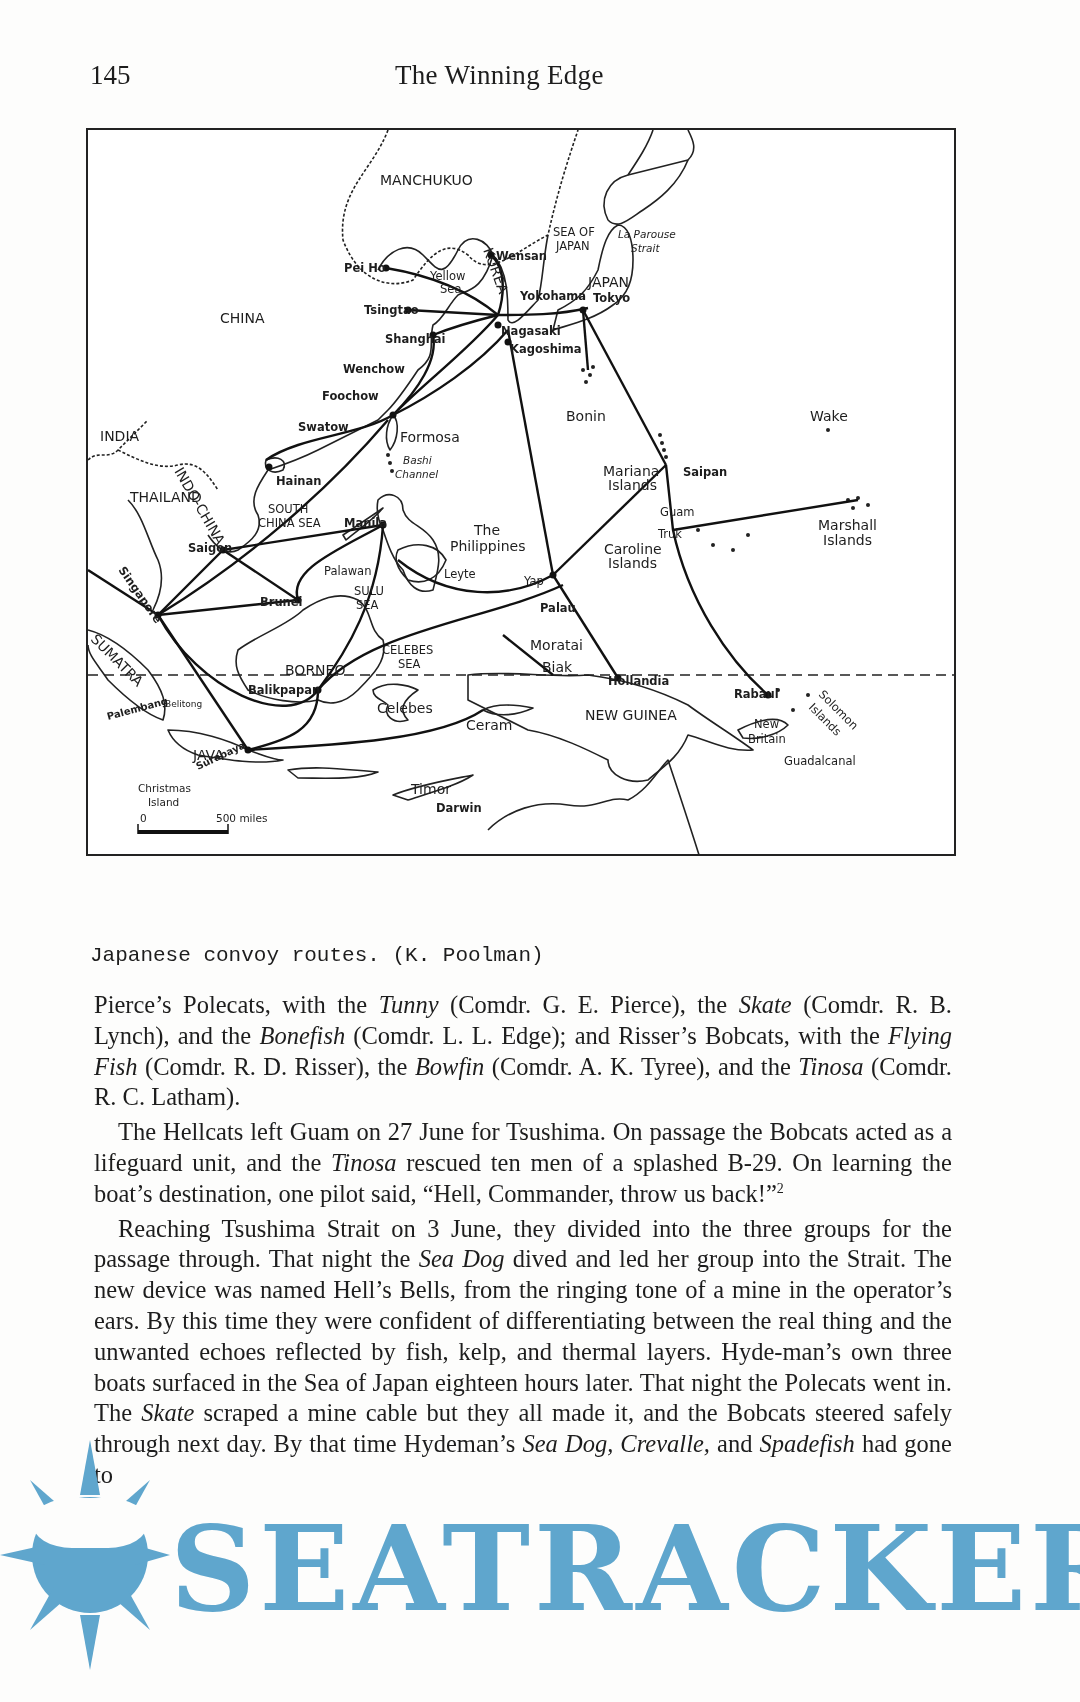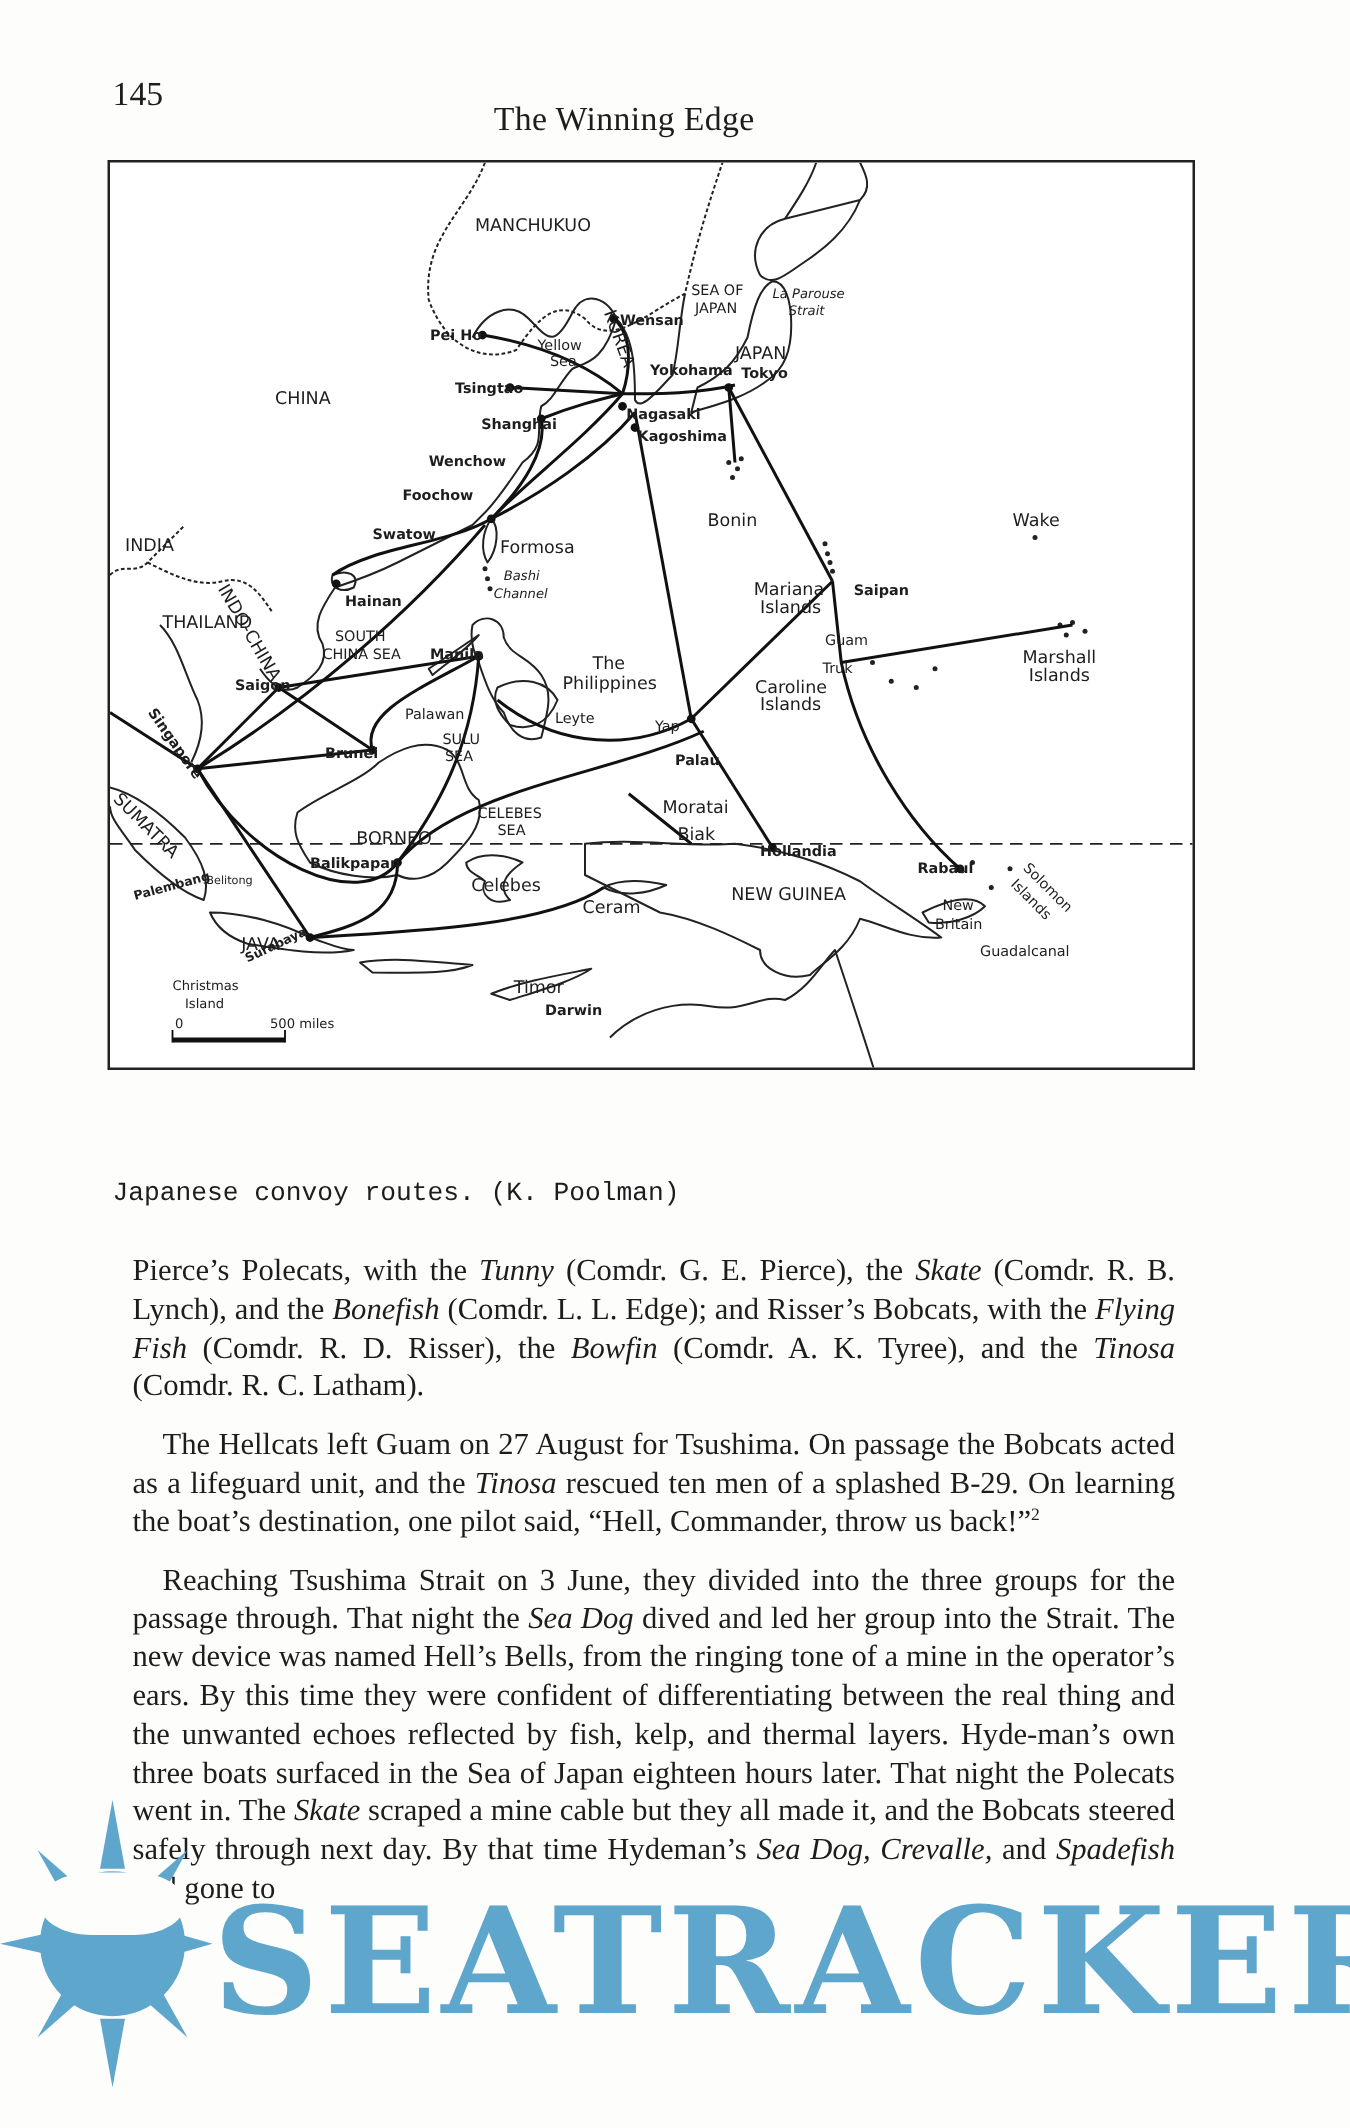--- a/index.html
+++ b/index.html
@@ -1,30 +1,30 @@
 <!DOCTYPE html>
 <html><head>
 <meta charset="utf-8">
 <style>
   html, body { margin: 0; padding: 0; background: #fdfdfc; }
   body { width: 1080px; height: 1702px; position: relative; overflow: hidden;
          font-family: "Liberation Serif", "DejaVu Serif", serif; color: #1d1d1d; }
   .page-number { position: absolute; left: 90px; top: 60px; font-size: 27px; }
-  .running-head { position: absolute; left: 395px; top: 60px; font-size: 27px; letter-spacing: 0.3px; margin-top: 20px; }
+  .running-head { position: absolute; left: 395px; top: 60px; font-size: 27px; letter-spacing: 0.3px; }
   .map-frame { position: absolute; left: 86px; top: 128px; width: 870px; height: 728px;
                border: 2px solid #222; box-sizing: border-box; background: #fff; overflow: hidden; }
   .map-frame svg { position: absolute; left: 0; top: 0; width: 870px; height: 728px; }
   .map-label { font-family: "DejaVu Sans", sans-serif; fill: #1d1d1d; }
   .lbl-region { font-size: 14px; }
   .lbl-city { font-size: 11.5px; font-weight: bold; }
   .lbl-small { font-size: 10.5px; font-style: italic; }
   .caption { position: absolute; left: 90px; top: 944px; font-size: 21px; font-family: Liberation Mono, monospace; }
   .body-text { position: absolute; left: 90px; top: 986px; width: 866px; font-size: 24.5px;
                line-height: 30.8px; text-align: justify; }
-  .body-text p { margin: 16px; }
+  .body-text p { margin: 4px; }
   .body-text p.indent { text-indent: 24px; }
   .body-text em { font-style: italic; }
   .body-text sup { font-size: 14px; line-height: 0; }
   .watermark { position: absolute; left: 0; top: 1420px; width: 1080px; height: 270px; }
   .watermark svg { width: 1080px; height: 270px; }
   .wm-text { font-family: "DejaVu Serif", serif; font-weight: bold; font-size: 118px; fill: #5fa6cd; letter-spacing: 4px; }
 </style>
 </head>
 <body>
 
@@ -240,21 +240,21 @@
       <text class="map-label lbl-city" x="696" y="635" style="font-weight:normal">Guadalcanal</text>
       <text class="map-label lbl-city" x="348" y="682">Darwin</text>
     </g>
   </svg>
 </div>
 
 <div class="caption">Japanese convoy routes. (K. Poolman)</div>
 
 <div class="body-text">
   <p><span>Pierce’s Polecats, with the </span><em>Tunny</em><span> (Comdr. G. E. Pierce), the </span><em>Skate</em><span> (Comdr. R. B. Lynch), and the </span><em>Bonefish</em><span> (Comdr. L. L. Edge); and Risser’s Bobcats, with the </span><em>Flying Fish</em><span> (Comdr. R. D. Risser), the </span><em>Bowfin</em><span> (Comdr. A. K. Tyree), and the </span><em>Tinosa</em><span> (Comdr. R. C. Latham).</span></p>
-  <p class="indent"><span>The Hellcats left Guam on 27 August for Tsushima. On passage the Bobcats acted as a lifeguard unit, and the </span><em>Tinosa</em><span> rescued ten men of a splashed B-29. On learning the boat’s destination, one pilot said, “Hell, Commander, throw us back!”</span><sup>2</sup></p>
+  <p class="indent"><span>The Hellcats left Guam on 27 June for Tsushima. On passage the Bobcats acted as a lifeguard unit, and the </span><em>Tinosa</em><span> rescued ten men of a splashed B-29. On learning the boat’s destination, one pilot said, “Hell, Commander, throw us back!”</span><sup>2</sup></p>
   <p class="indent"><span>Reaching Tsushima Strait on 3 June, they divided into the three groups for the passage through. That night the </span><em>Sea Dog</em><span> dived and led her group into the Strait. The new device was named Hell’s Bells, from the ringing tone of a mine in the operator’s ears. By this time they were confident of differentiating between the real thing and the unwanted echoes reflected by fish, kelp, and thermal layers. Hyde-man’s own three boats surfaced in the Sea of Japan eighteen hours later. That night the Polecats went in. The </span><em>Skate</em><span> scraped a mine cable but they all made it, and the Bobcats steered safely through next day. By that time Hydeman’s </span><em>Sea Dog, Crevalle,</em><span> and </span><em>Spadefish</em><span> had gone to</span></p>
 </div>
 
 <div class="watermark">
   <svg viewBox="0 0 1080 270">
     <g fill="#5fa6cd">
       <circle cx="90" cy="135" r="58"></circle>
       <polygon points="90,20 100,75 80,75"></polygon>
         <polygon points="90,250 100,195 80,195"></polygon>
       <polygon points="0,135 45,125 45,145"></polygon>

